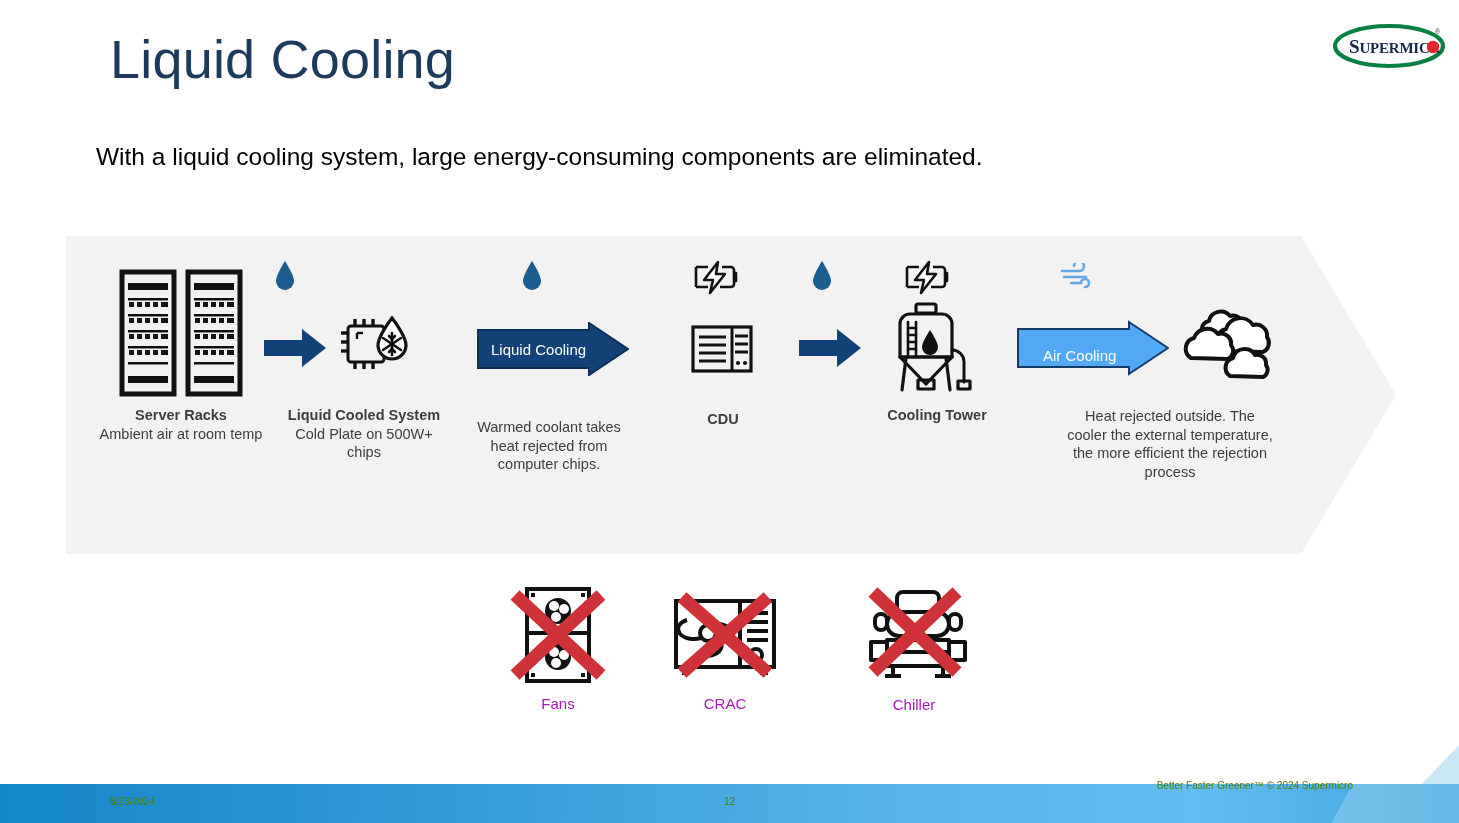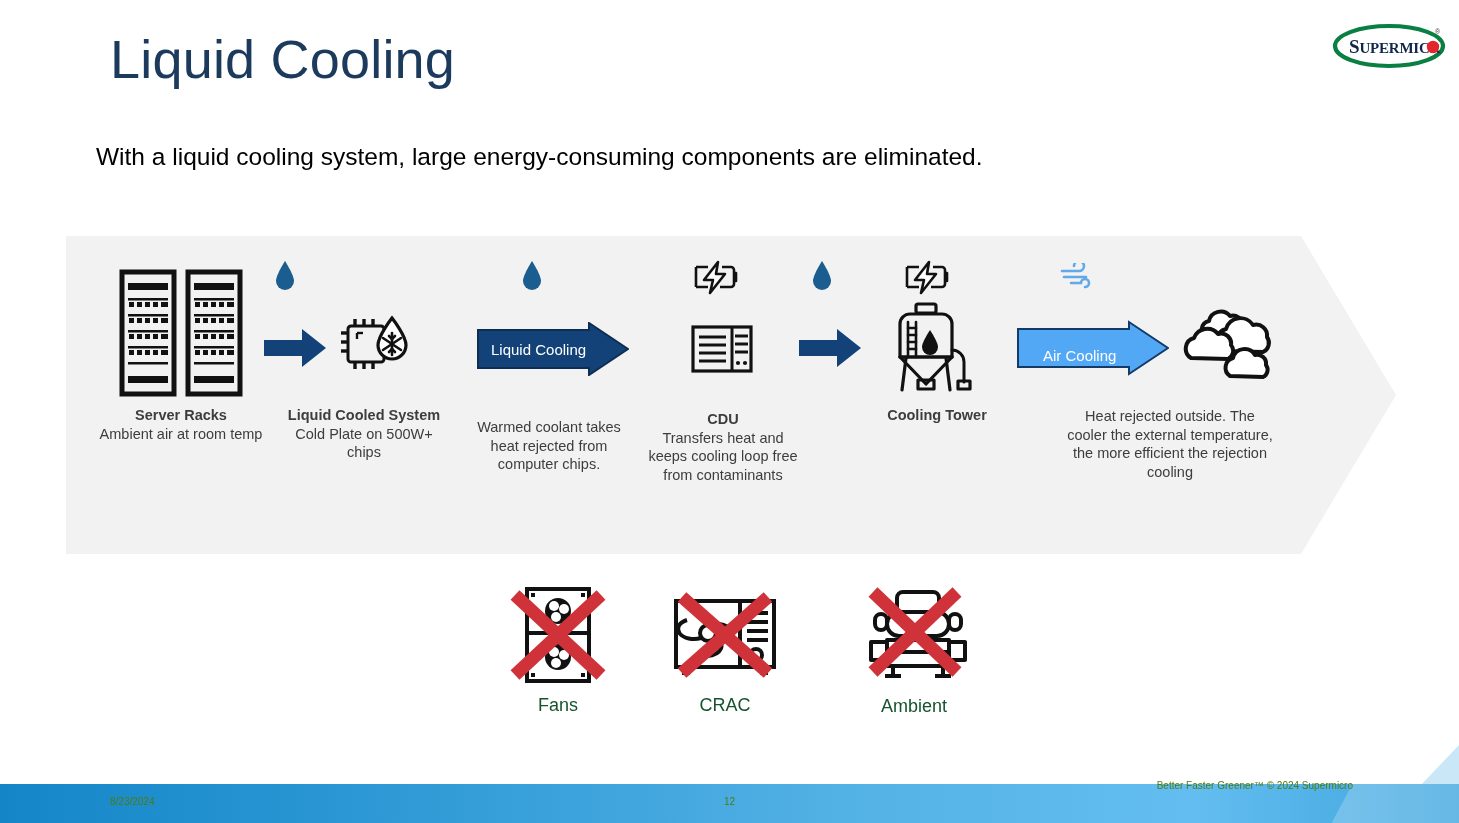--- a/index.html
+++ b/index.html
@@ -94,22 +94,22 @@
     font-weight: 400;
     white-space: nowrap;
   }
 
   
   .elim {
     position: absolute;
     text-align: center;
   }
   .elim-label {
-    font-size: 18px;
-    color: #14532d;
+    font-size: 15px;
+    color: #a21caf;
     margin-top: 6px;
   }
 
   
   #footer-bar {
     position: absolute;
     left: 0;
     top: 784px;
     width: 1459px;
     height: 39px;
@@ -318,21 +318,21 @@
       <line x1="44" y1="11" x2="57" y2="11"></line>
       <line x1="44" y1="19" x2="57" y2="19"></line>
       <line x1="44" y1="27" x2="57" y2="27"></line>
     </g>
     <circle cx="47" cy="38" r="2.1" fill="#111"></circle>
     <circle cx="54" cy="38" r="2.1" fill="#111"></circle>
   </svg>
 </div>
 <div class="stage" style="left:642px; top:410px; width:162px;">
   <div class="stage-caption"><b>CDU</b><br>
-  <span>Transfers heat and keeps cooling loop free from contaminants</span></div>
+  </div>
 </div>
 
 <div class="mark" style="left:799px; top:327px;">
   <svg width="64" height="42" viewBox="0 0 64 42">
     <path d="M0 13 H38 V2 L62 21 L38 40 V29 H0 Z" fill="#134278"></path>
   </svg>
 </div>
 
 <div class="mark" style="left:811px; top:260px;">
   <svg width="22" height="32" viewBox="0 0 22 32">
@@ -396,21 +396,21 @@
   <svg width="98" height="78" viewBox="0 0 98 78">
     <g fill="#fff" stroke="#111" stroke-width="4" stroke-linejoin="round" stroke-linecap="round">
       <path d="M24 33 a9 9 0 0 1 2 -17 a12 12 0 0 1 21 -5 a9 9 0 0 1 12 9 a8 8 0 0 1 -2 13 Z"></path>
       <path d="M40 46 a12 12 0 0 1 3 -22 a15 15 0 0 1 27 -4 a11 11 0 0 1 14 12 a10 10 0 0 1 -4 15 Z"></path>
       <path d="M8 53 a11 11 0 0 1 3 -20 a14 14 0 0 1 24 -4 a10 10 0 0 1 13 11 a9 9 0 0 1 -3 14 Z"></path>
       <path d="M47 71 a10 10 0 0 1 3 -18 a12 12 0 0 1 22 -3 a9 9 0 0 1 11 10 a8 8 0 0 1 -3 12 Z"></path>
     </g>
   </svg>
 </div>
 <div class="stage" style="left:1064px; top:407px; width:212px;">
-  <div class="stage-caption"><span>Heat rejected outside. The cooler the external temperature, the more efficient the rejection cooling</span></div>
+  <div class="stage-caption"><span>Heat rejected outside. The cooler the external temperature, the more efficient the rejection process</span></div>
 </div>
 
 <div class="elim" style="left:497px; top:585px; width:122px;">
   <svg width="122" height="100" viewBox="0 0 122 100">
     <g transform="translate(28,2)">
       <rect x="2" y="2" width="62" height="92" fill="none" stroke="#111" stroke-width="4"></rect>
       <line x1="2" y1="46" x2="64" y2="46" stroke="#111" stroke-width="4"></line>
       <g fill="#111">
         <circle cx="33" cy="24" r="13"></circle>
           <circle cx="33" cy="70" r="13"></circle>
@@ -483,21 +483,21 @@
         <rect x="82" y="60" width="16" height="18"></rect>
         <path d="M26 84 V94 M76 84 V94"></path>
         <path d="M18 94 H34 M68 94 H84"></path>
       </g>
     </g>
     <g stroke="#cf3339" stroke-width="13" stroke-linecap="butt">
       <line x1="20" y1="14" x2="104" y2="94"></line>
       <line x1="104" y1="14" x2="20" y2="94"></line>
     </g>
   </svg>
-  <div class="elim-label">Ambient</div>
+  <div class="elim-label">Chiller</div>
 </div>
 
 <div id="footer-edge">
   <svg width="70" height="42" viewBox="0 0 70 42">
     <polygon points="70,0 70,42 30,42" fill="#bfe3f6" opacity="0.85"></polygon>
   </svg>
 </div>
 <div id="footer-bar">
   <div class="swoosh"></div>
 </div>

